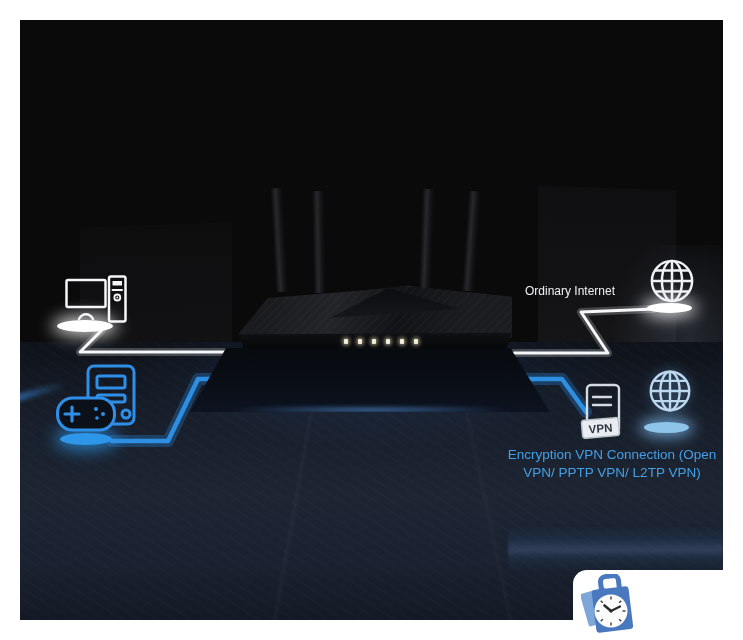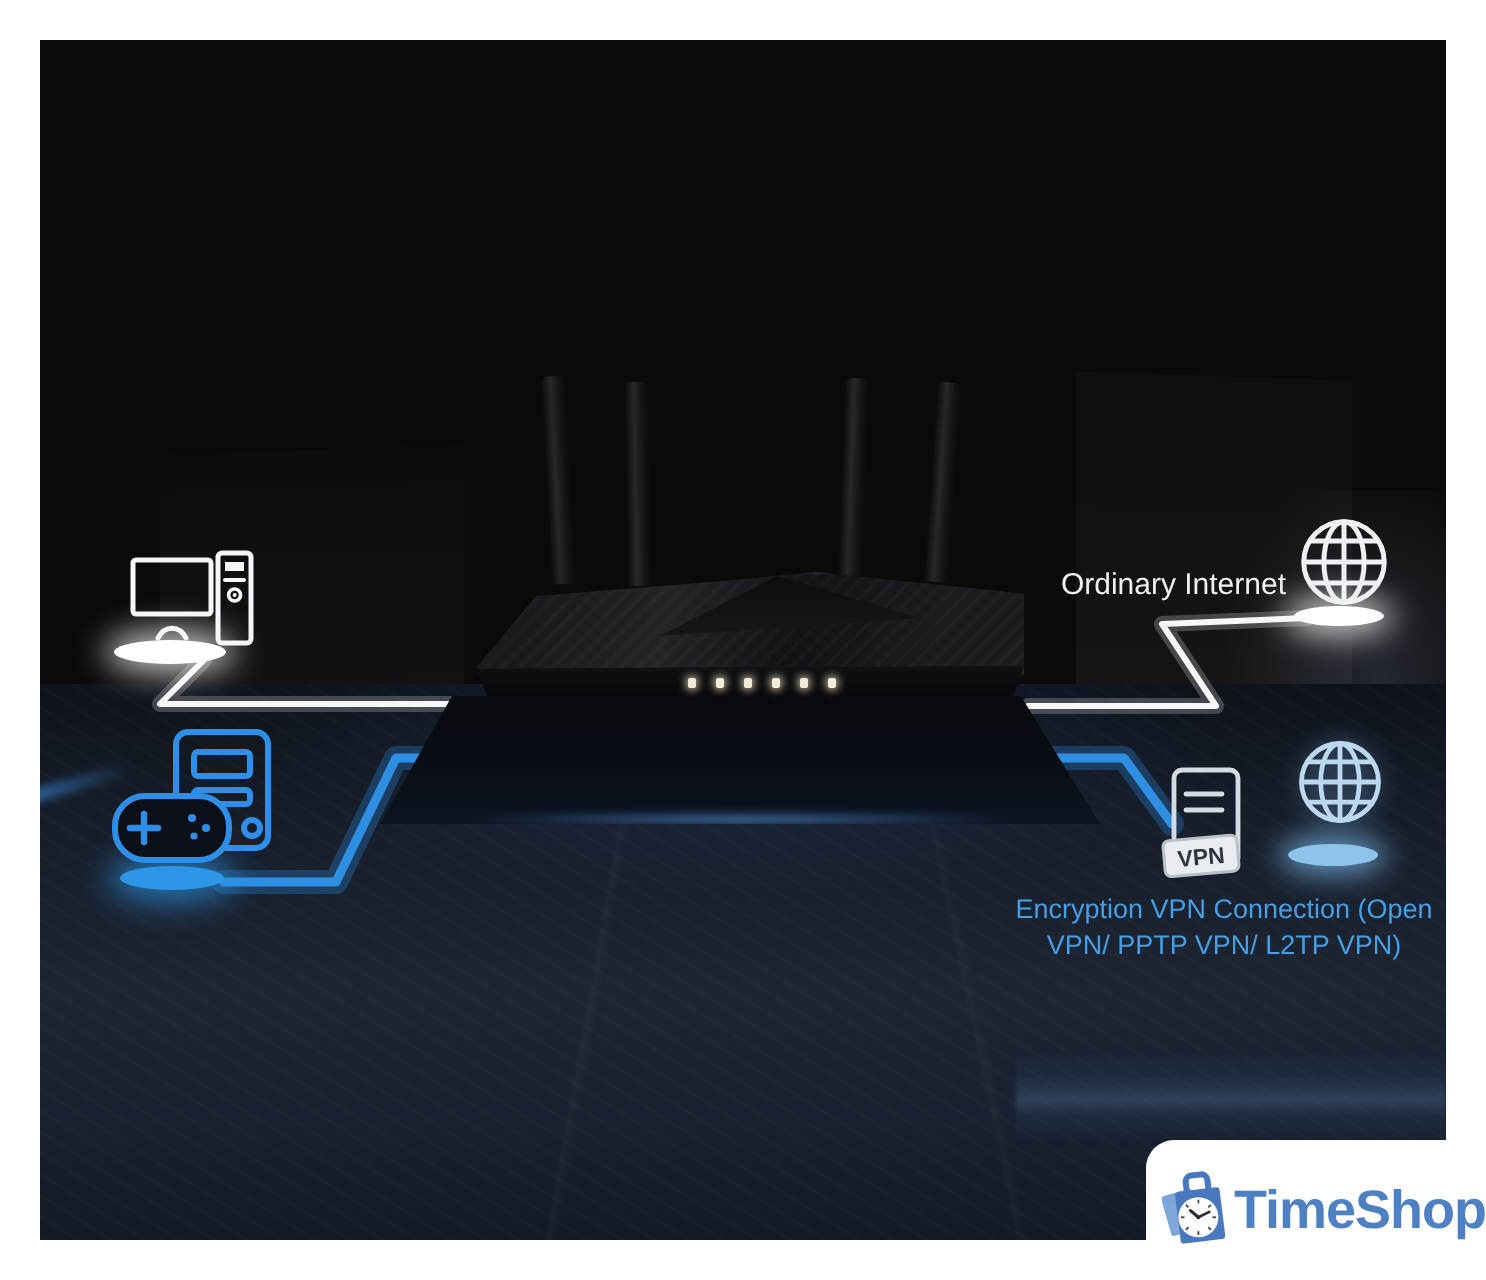--- a/index.html
+++ b/index.html
@@ -89,21 +89,21 @@
   .ic-desktop { left:45px;  top:255px; }
   .ic-gaming  { left:36px;  top:344px; }
   .ic-globe1  { left:629px; top:238px; }
   .ic-globe2  { left:628px; top:349px; filter:drop-shadow(0 0 6px rgba(120,180,240,.45)); }
   .ic-server  { left:559px; top:363px; }
 
   
   .title { position:absolute; left:0; top:2px; width:703px; z-index:8; text-align:center;
       color:#ffffff; font-size:31px; font-weight:700; letter-spacing:.2px; }
   .lbl-ordinary { position:absolute; left:505px; top:264px; width:118px; z-index:8;
-      text-align:right; color:#eef0f2; font-size:15px; }
+      text-align:left; color:#eef0f2; font-size:12px; }
   .caption { position:absolute; left:458px; top:426px; width:268px; z-index:8; text-align:center;
       color:#459fe6; font-size:13.5px; line-height:18px; }
   .caption span { display:block; }
 
   
   .watermark { position:absolute; right:0; bottom:0; width:170px; height:70px; z-index:20;
       background:#ffffff; border-top-left-radius:14px;
       display:flex; align-items:center; padding-left:8px; }
   .brand-text { color:#4e81c4; font-size:27px; font-weight:700; letter-spacing:-.5px; margin-left:2px; }
 </style>
@@ -246,15 +246,14 @@
         <line x1="38.2" y1="45.2" x2="40.3" y2="47.3"></line>
         <line x1="40.3" y1="26.7" x2="38.2" y2="28.8"></line>
         <line x1="21.8" y1="45.2" x2="19.7" y2="47.3"></line>
       </g>
       <g stroke="#2c2c2c" stroke-linecap="round">
         <line x1="30" y1="37" x2="23.5" y2="31.5" stroke-width="2.6"></line>
         <line x1="30" y1="37" x2="39" y2="32.5" stroke-width="2.2"></line>
       </g>
       <circle cx="30" cy="37" r="1.6" fill="#2c2c2c"></circle>
     </svg>
-    <span class="brand-text">TimeShop</span>
   </div>
 </div>
 
 </body></html>

